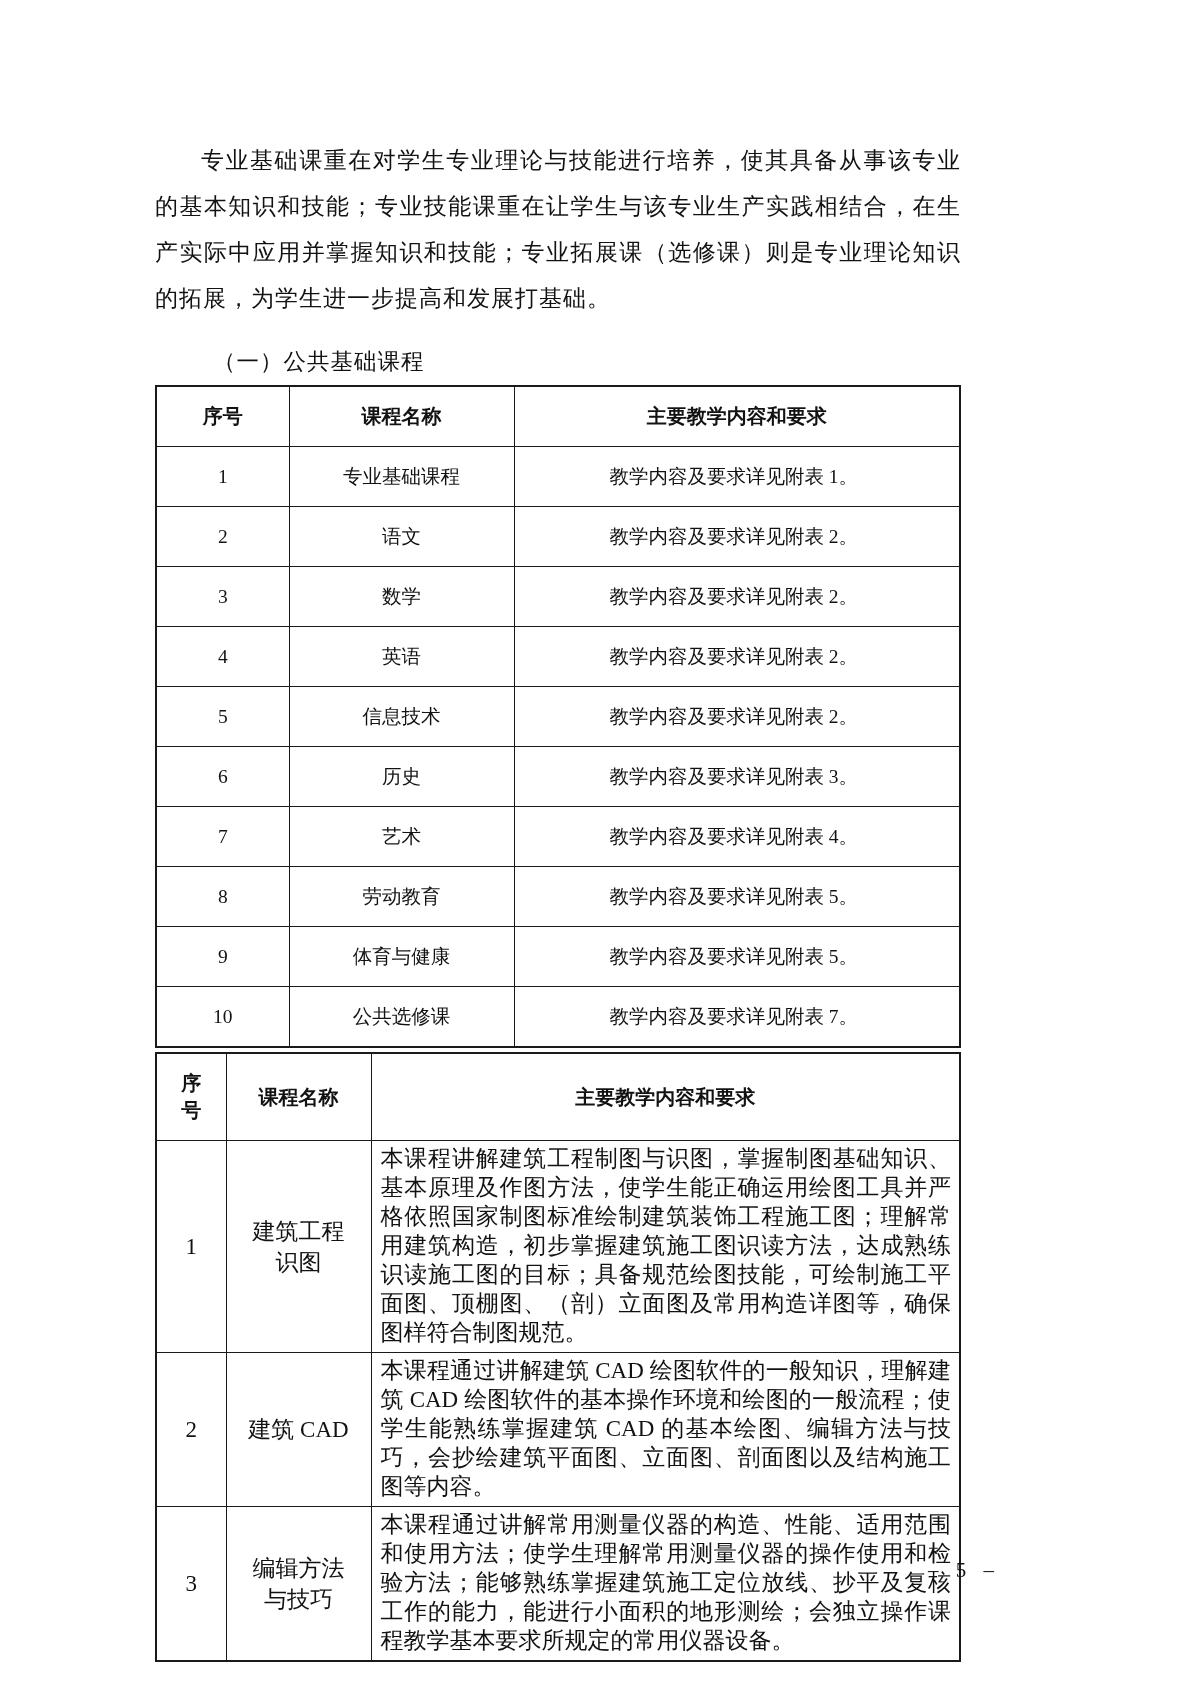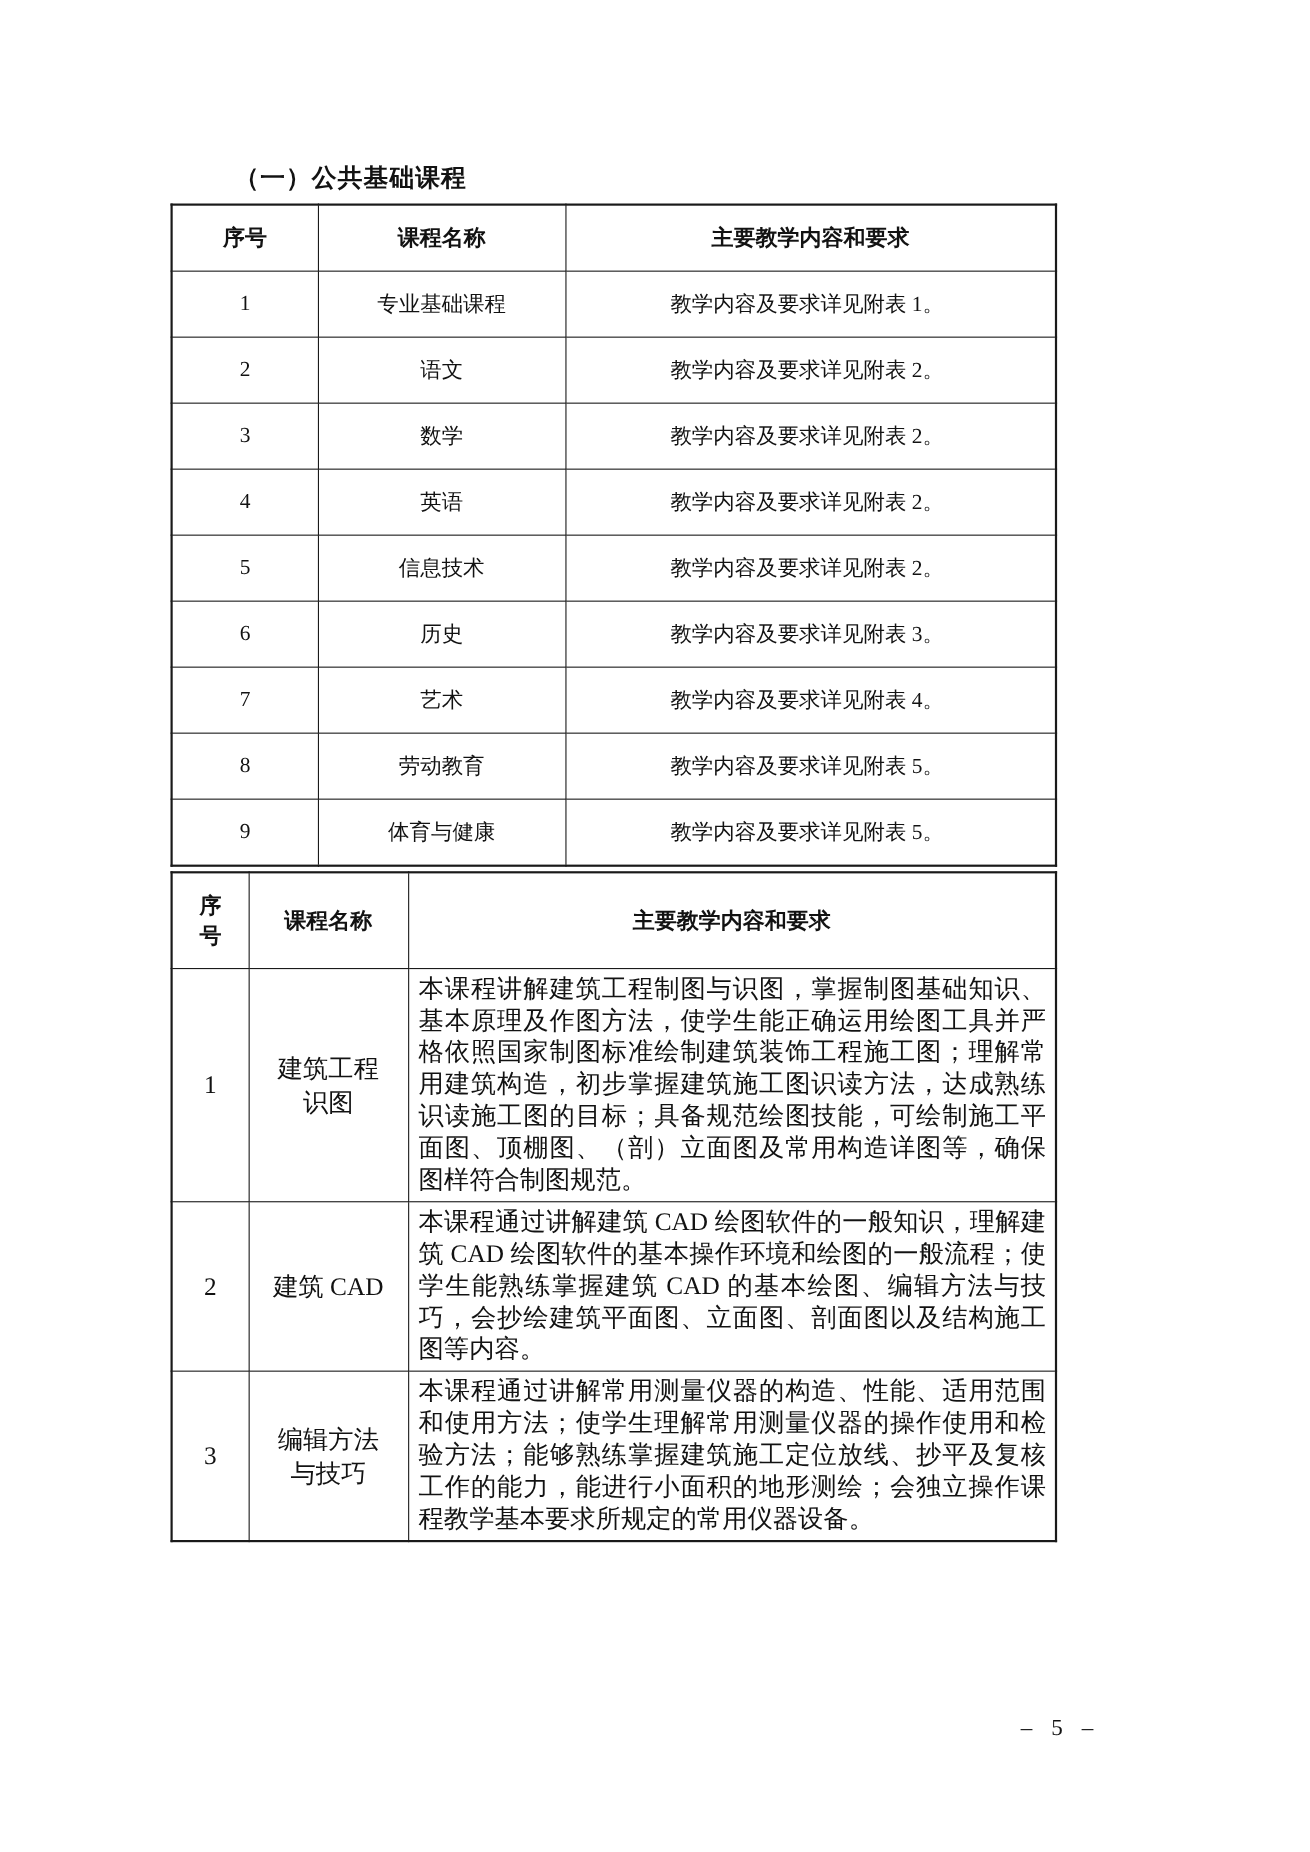--- a/index.html
+++ b/index.html
@@ -22,24 +22,24 @@
   }
   .intro {
     font-size: 23px;
     line-height: 46px;
     letter-spacing: 1px;
     text-align: justify;
     text-indent: 2em;
     margin: 0;
   }
   .sec-heading {
-    font-weight: bold;
+    font-weight: normal;
     font-size: 22.5px;
     letter-spacing: 1px;
-    margin: 8px 0 8px 58px;
+    margin: 24px 0 8px 58px;
   }
   table {
     width: 100%;
     border-collapse: collapse;
     table-layout: fixed;
     border: 2px solid #1a1a1a;
   }
   th, td {
     border: 1.5px solid #1a1a1a;
     font-weight: normal;
@@ -91,20 +91,21 @@
     letter-spacing: 6px;
     color: #121212;
   }
 </style>
 </head>
 <body>
 
 <div class="page">
   <div class="content">
 
+    <p class="intro">专业基础课重在对学生专业理论与技能进行培养，使其具备从事该专业的基本知识和技能；专业技能课重在让学生与该专业生产实践相结合，在生产实际中应用并掌握知识和技能；专业拓展课（选修课）则是专业理论知识的拓展，为学生进一步提高和发展打基础。</p>
 
     <div class="sec-heading">（一）公共基础课程</div>
 
     <table class="t1">
       <colgroup>
           <col class="c1">
           <col class="c2">
           <col class="c3">
         </colgroup>
       <thead>
@@ -153,20 +154,25 @@
         <tr>
           <td>8</td>
           <td>劳动教育</td>
           <td class="cell-content">教学内容及要求详见附表 5。</td>
         </tr>
         <tr>
           <td>9</td>
           <td>体育与健康</td>
           <td class="cell-content">教学内容及要求详见附表 5。</td>
         </tr>
+        <tr>
+          <td>10</td>
+          <td>公共选修课</td>
+          <td class="cell-content">教学内容及要求详见附表 7。</td>
+        </tr>
       </tbody>
     </table>
 
 
 
     <table class="t2">
       <colgroup>
           <col class="c1">
           <col class="c2">
           <col class="c3">

